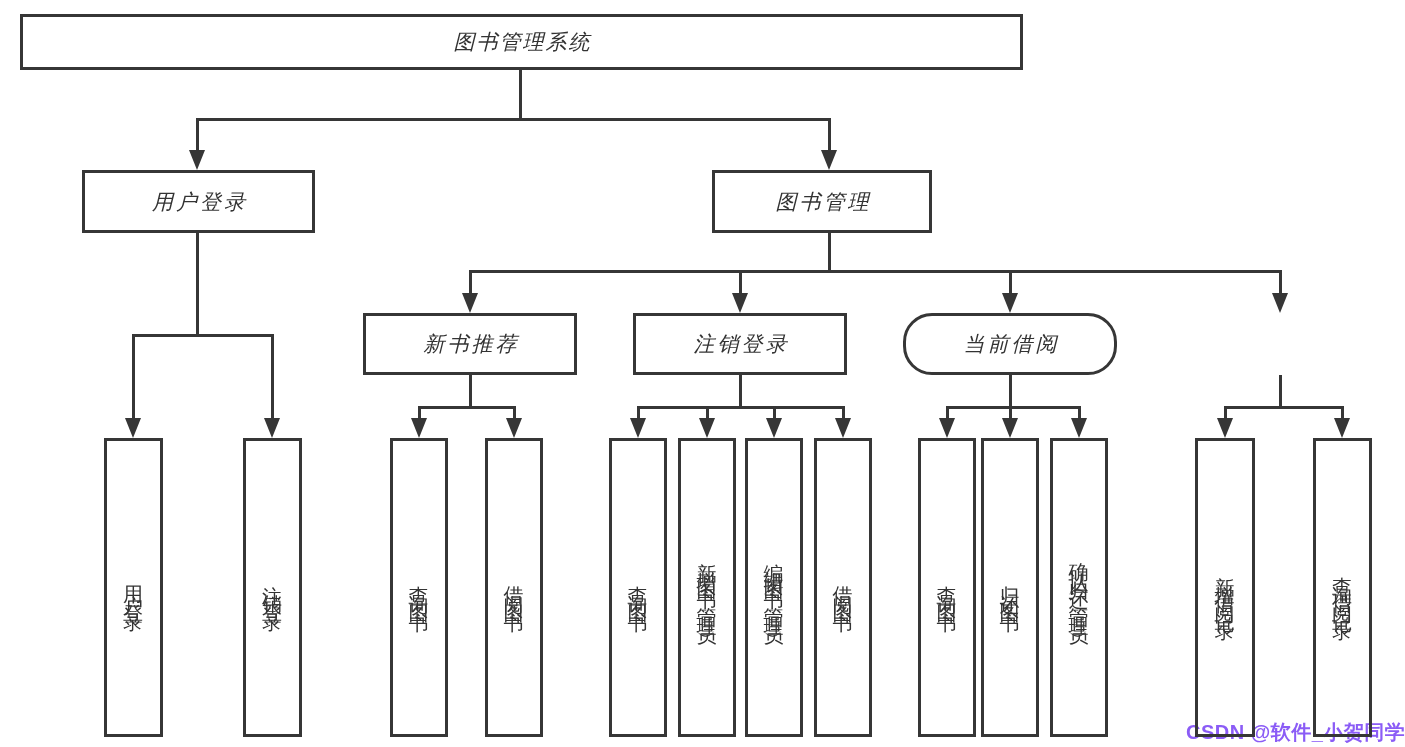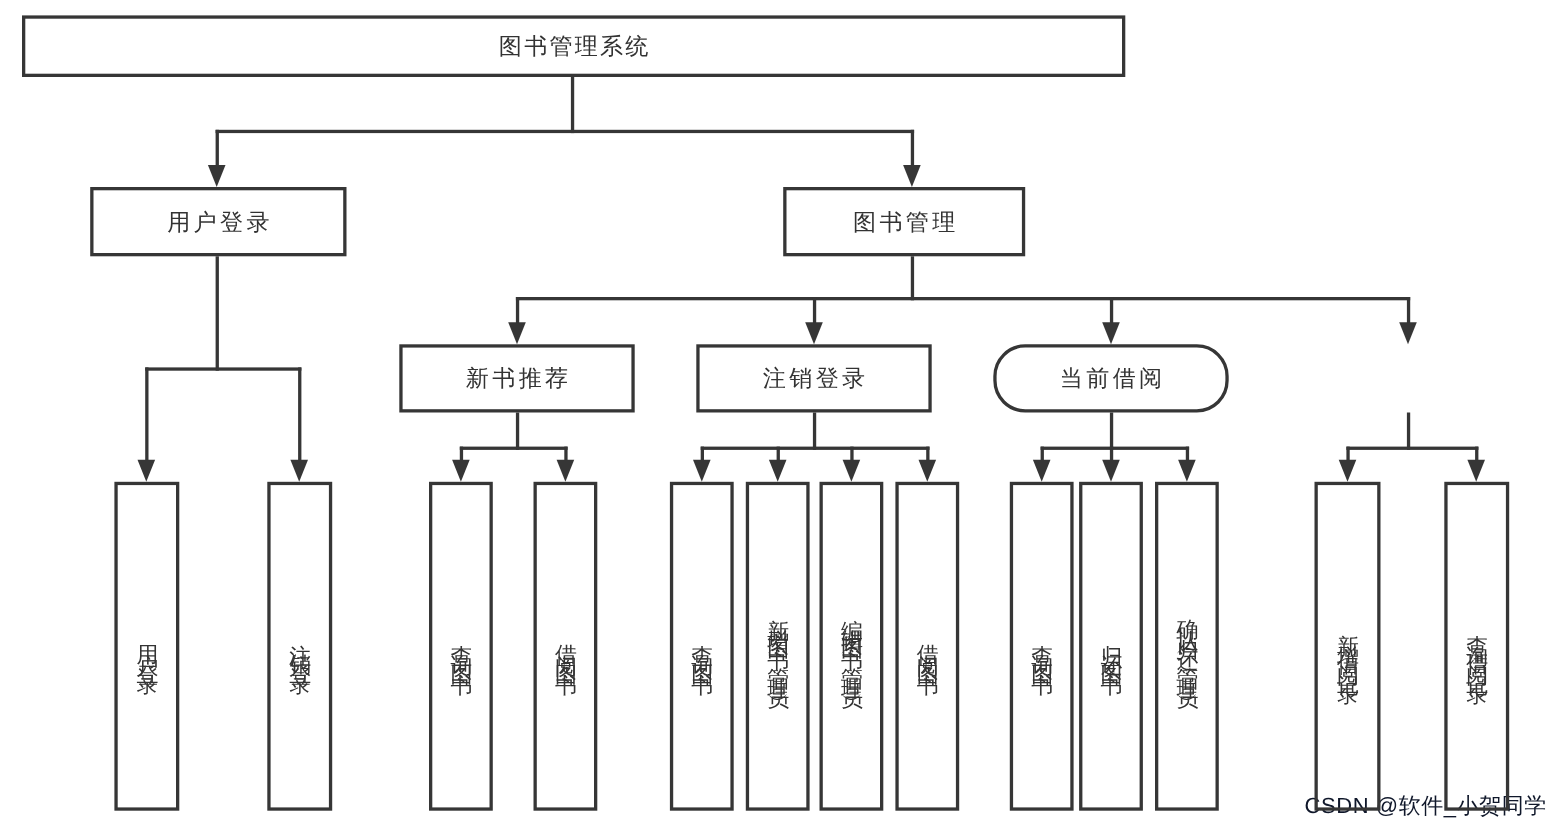--- a/index.html
+++ b/index.html
@@ -7,36 +7,36 @@
   body { font-family:"Liberation Sans","DejaVu Sans",sans-serif; }
   .canvas {
     position:relative; width:1405px; height:747px;
     background:#ffffff; overflow:hidden;
   }
   .node {
     position:absolute; border:3px solid #363636; background:transparent;
     display:flex; align-items:center; justify-content:center;
     color:#333333; z-index:3;
   }
-  .node-h .label { font-size:21px; letter-spacing:3px; text-indent:3px; white-space:nowrap; }
+  .node-h .label { font-size:21px; letter-spacing:3px; text-indent:3px; white-space:nowrap;font-style:italic; }
   .node-root .label { font-size:21px; letter-spacing:2px; text-indent:2px; }
   .node-v .label {
     writing-mode:vertical-rl; text-orientation:mixed;
     font-size:20px; line-height:1; letter-spacing:9px;
   }
   .vline { position:absolute; width:3px; background:#363636; z-index:2; }
   .hline { position:absolute; height:3px; background:#363636; z-index:2; }
   .arrow {
     position:absolute; width:0; height:0; z-index:2;
     border-left:8px solid transparent; border-right:8px solid transparent;
     border-top:20px solid #363636;
   }
   .watermark {
     position:absolute; left:1186px; top:719px; z-index:1;
-    font-size:20px; color:#0f172a; white-space:nowrap; letter-spacing:0.5px;
+    font-size:20px; color:#8b5cf6; white-space:nowrap; letter-spacing:0.5px;font-weight:bold;
   }
 </style>
 </head>
 <body>
 
 <div class="canvas">
 
   <div class="node node-h node-root" style="left:20px; top:14px; width:1003px; height:56px;">
     <span class="label">图书管理系统</span>
   </div>

